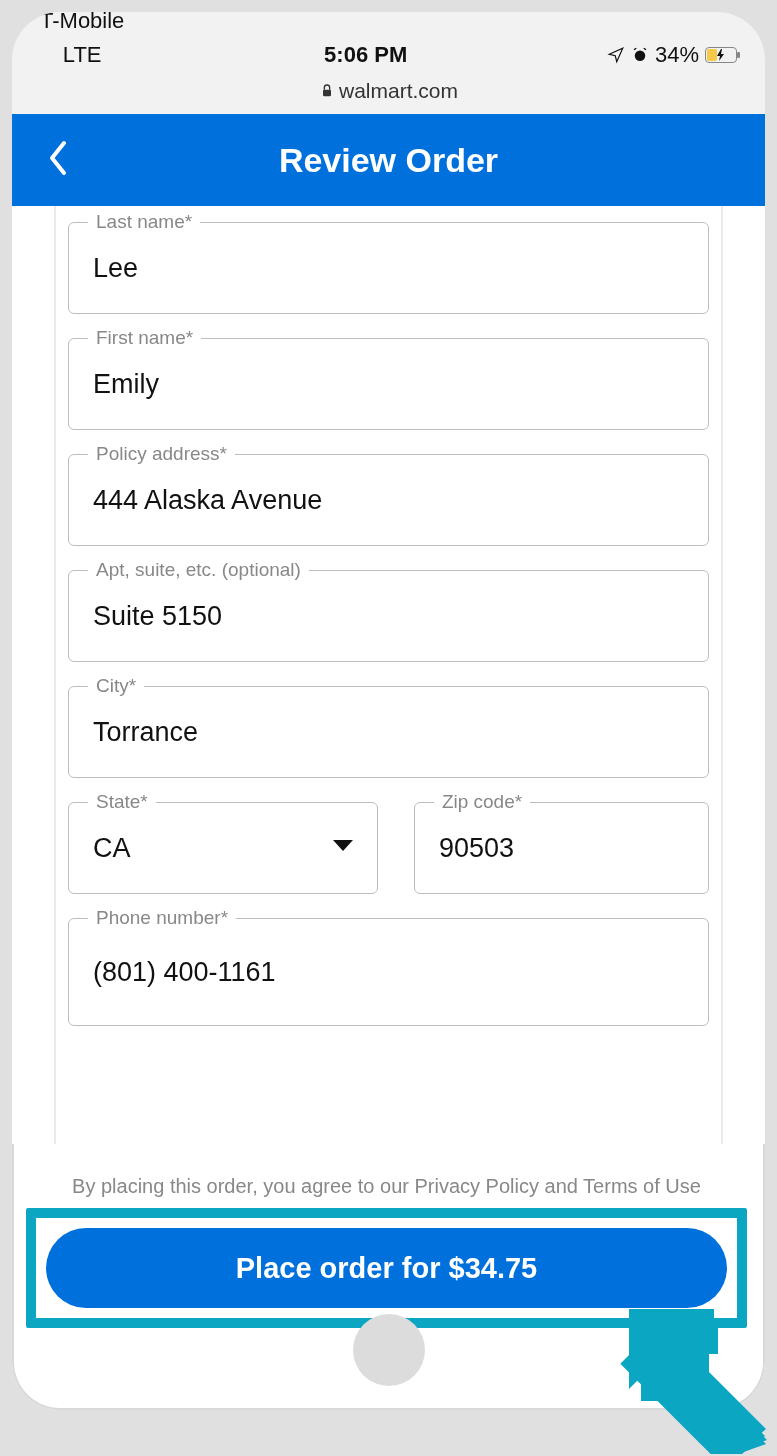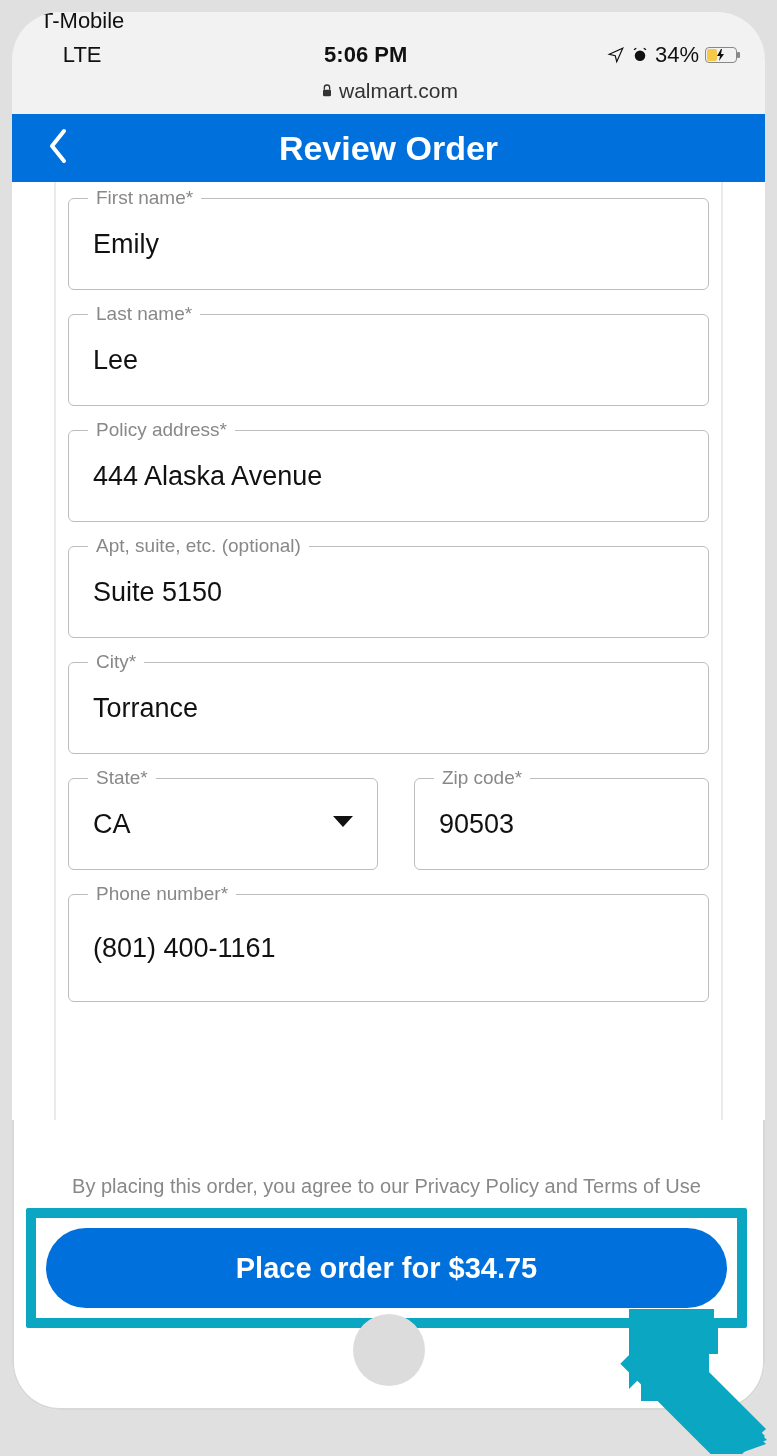--- a/index.html
+++ b/index.html
@@ -55,21 +55,21 @@
     background: #f2f2f2;
     display: flex;
     align-items: center;
     justify-content: center;
     gap: 4px;
     font-size: 21px;
     color: #333;
     padding-bottom: 6px;
   }
   .header {
-    height: 68px;
+    height: 92px;
     background: #0071dc;
     display: flex;
     align-items: center;
     justify-content: center;
     position: relative;
     color: #fff;
   }
   .back-chevron {
     position: absolute;
     left: 34px;
@@ -222,27 +222,27 @@
       <svg width="24" height="38" viewBox="0 0 24 38">
           <path d="M18 4L6 19l12 15" fill="none" stroke="#fff" stroke-width="4" stroke-linecap="round" stroke-linejoin="round"></path>
         </svg>
     </span>
     <div class="header-title">Review Order</div>
   </div>
 
   <div class="content">
 
     <div class="field">
+      <span class="field-label">Last name*</span>
+      <input class="field-input" value="Lee" style="">
+    </div>
+
+    <div class="field">
       <span class="field-label">First name*</span>
       <input class="field-input" value="Emily" style="">
-    </div>
-
-    <div class="field">
-      <span class="field-label">Last name*</span>
-      <input class="field-input" value="Lee" style="">
     </div>
 
     <div class="field">
       <span class="field-label">Policy address*</span>
       <input class="field-input" value="444 Alaska Avenue" style="">
     </div>
 
     <div class="field">
       <span class="field-label">Apt, suite, etc. (optional)</span>
       <input class="field-input" value="Suite 5150" style="">

